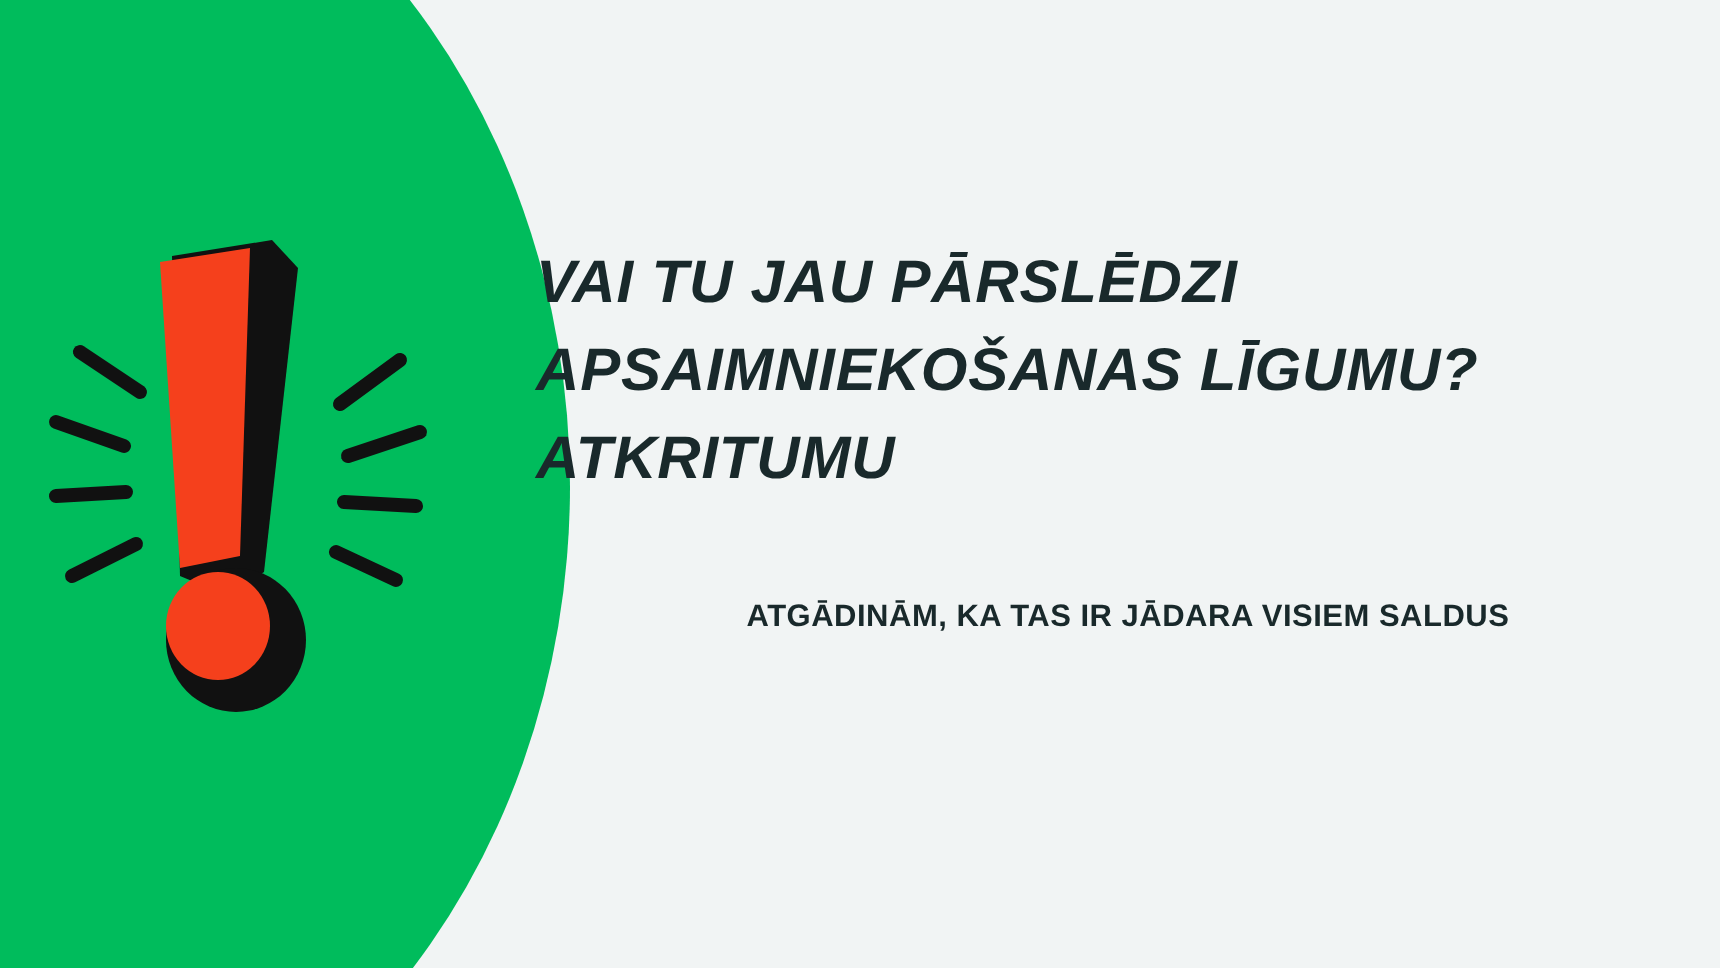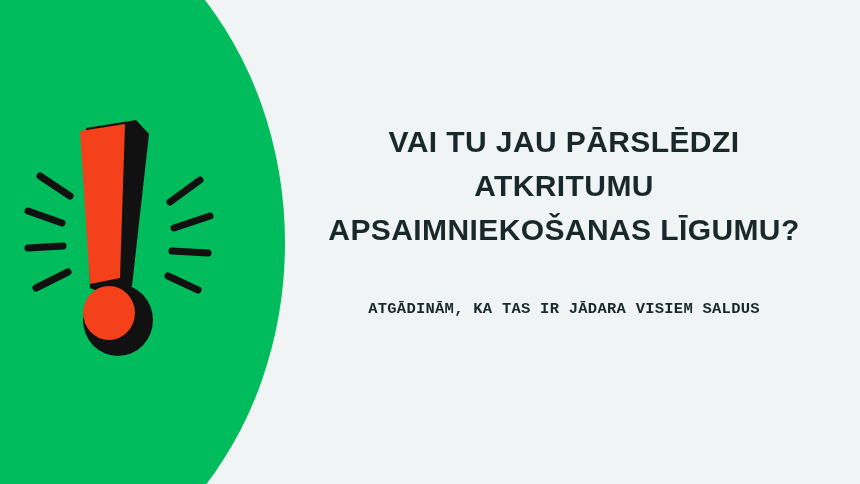--- a/index.html
+++ b/index.html
@@ -54,27 +54,28 @@
     top: 0;
     width: 592px;
     height: 484px;
   }
 
   .headline {
     position: absolute;
     left: 0;
     top: 120px;
     width: 592px;
-    text-align: center;
+    text-align: left;
     color: #19292b;
     font-size: 30px;
     line-height: 44px;
     font-weight: bold;
     letter-spacing: 0.4px;
     text-transform: uppercase;
+    font-style: italic;
   }
   .headline .ln {
     display: block;
     white-space: nowrap;
   }
 
   .subhead {
     position: absolute;
     left: 0;
     top: 296px;
@@ -83,21 +84,20 @@
     color: #19292b;
     font-size: 15.5px;
     line-height: 26px;
     font-weight: bold;
     letter-spacing: 0.25px;
     text-transform: uppercase;
   }
   .subhead .ln {
     display: block;
     white-space: nowrap;
-    font-family: Liberation Mono, monospace;
   }
 </style>
 </head>
 <body>
 
 <div id="banner">
 
   <div class="blob"></div>
 
   <div class="excl-wrap">
@@ -124,22 +124,22 @@
         <line x1="190" y1="155" x2="154" y2="153"></line>
         <line x1="180" y1="192" x2="150" y2="178"></line>
       </g>
     </svg>
   </div>
 
   <div class="text-col">
 
     <div class="headline">
       <span class="ln">VAI TU JAU PĀRSLĒDZI</span>
+      <span class="ln">APSAIMNIEKOŠANAS LĪGUMU?</span>
       <span class="ln">ATKRITUMU</span>
-      <span class="ln">APSAIMNIEKOŠANAS LĪGUMU?</span>
     </div>
 
     <div class="subhead">
       <span class="ln">ATGĀDINĀM, KA TAS IR JĀDARA VISIEM SALDUS</span>
     </div>
 
   </div>
 
 </div>
 

